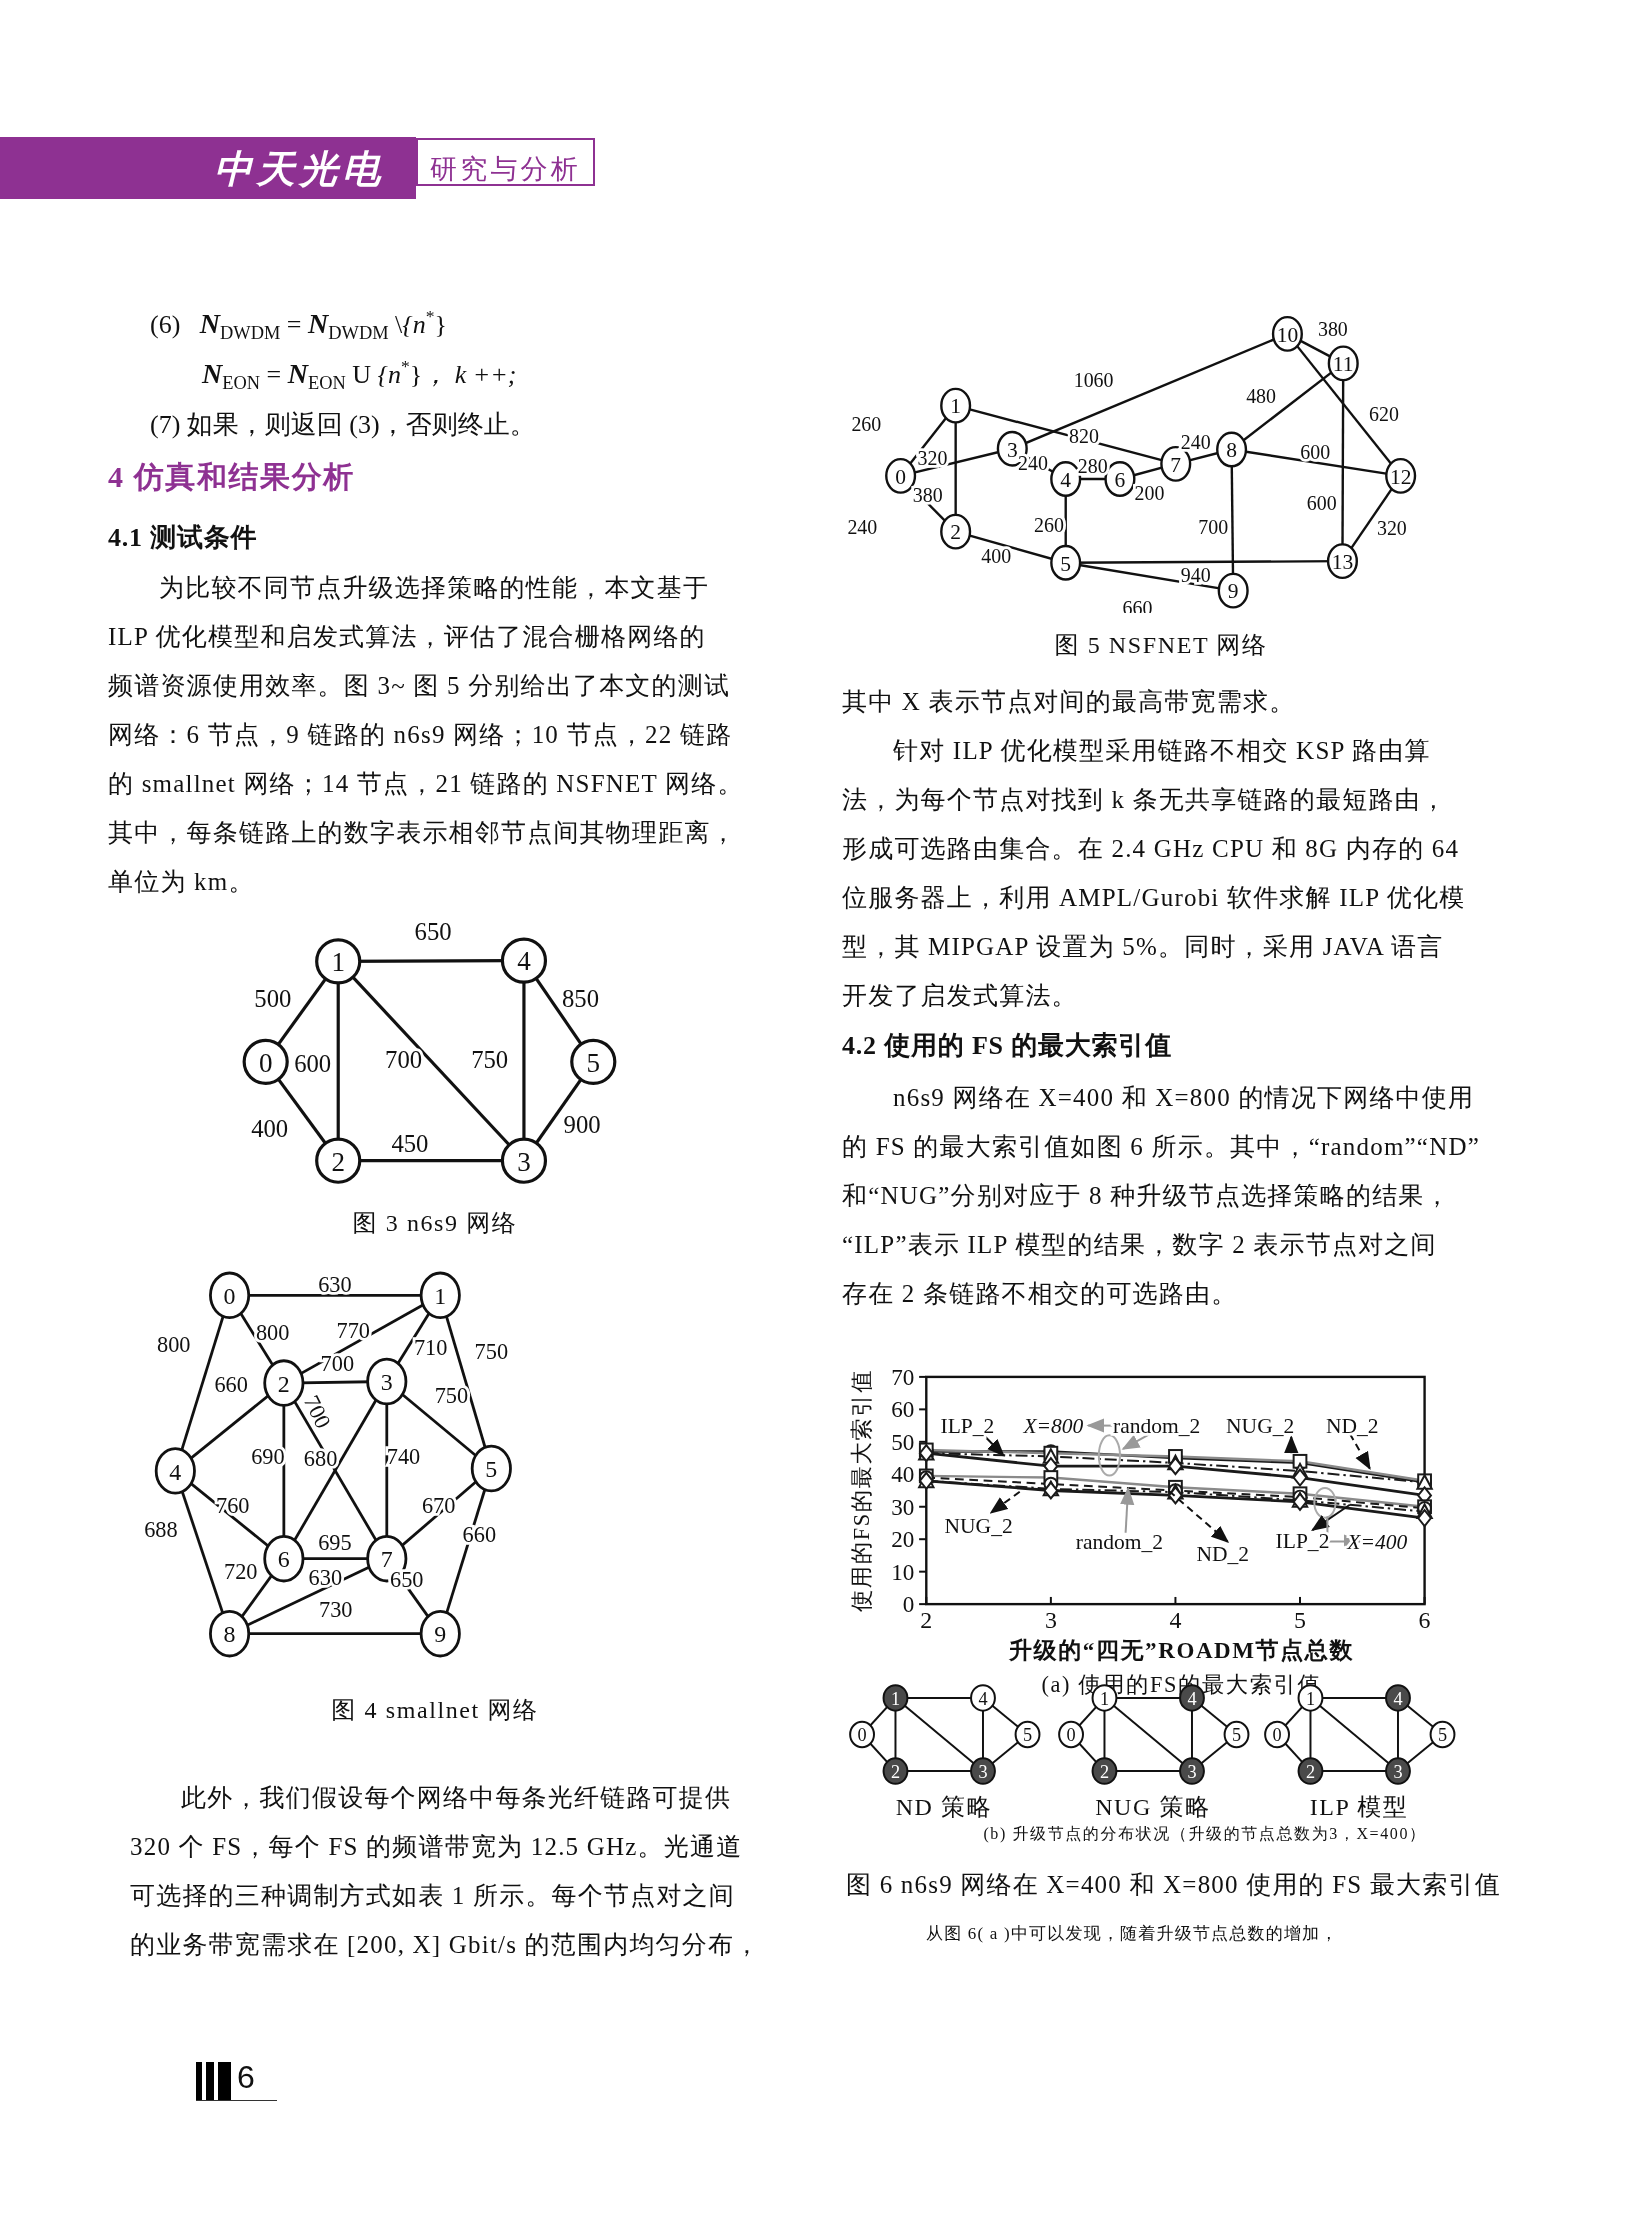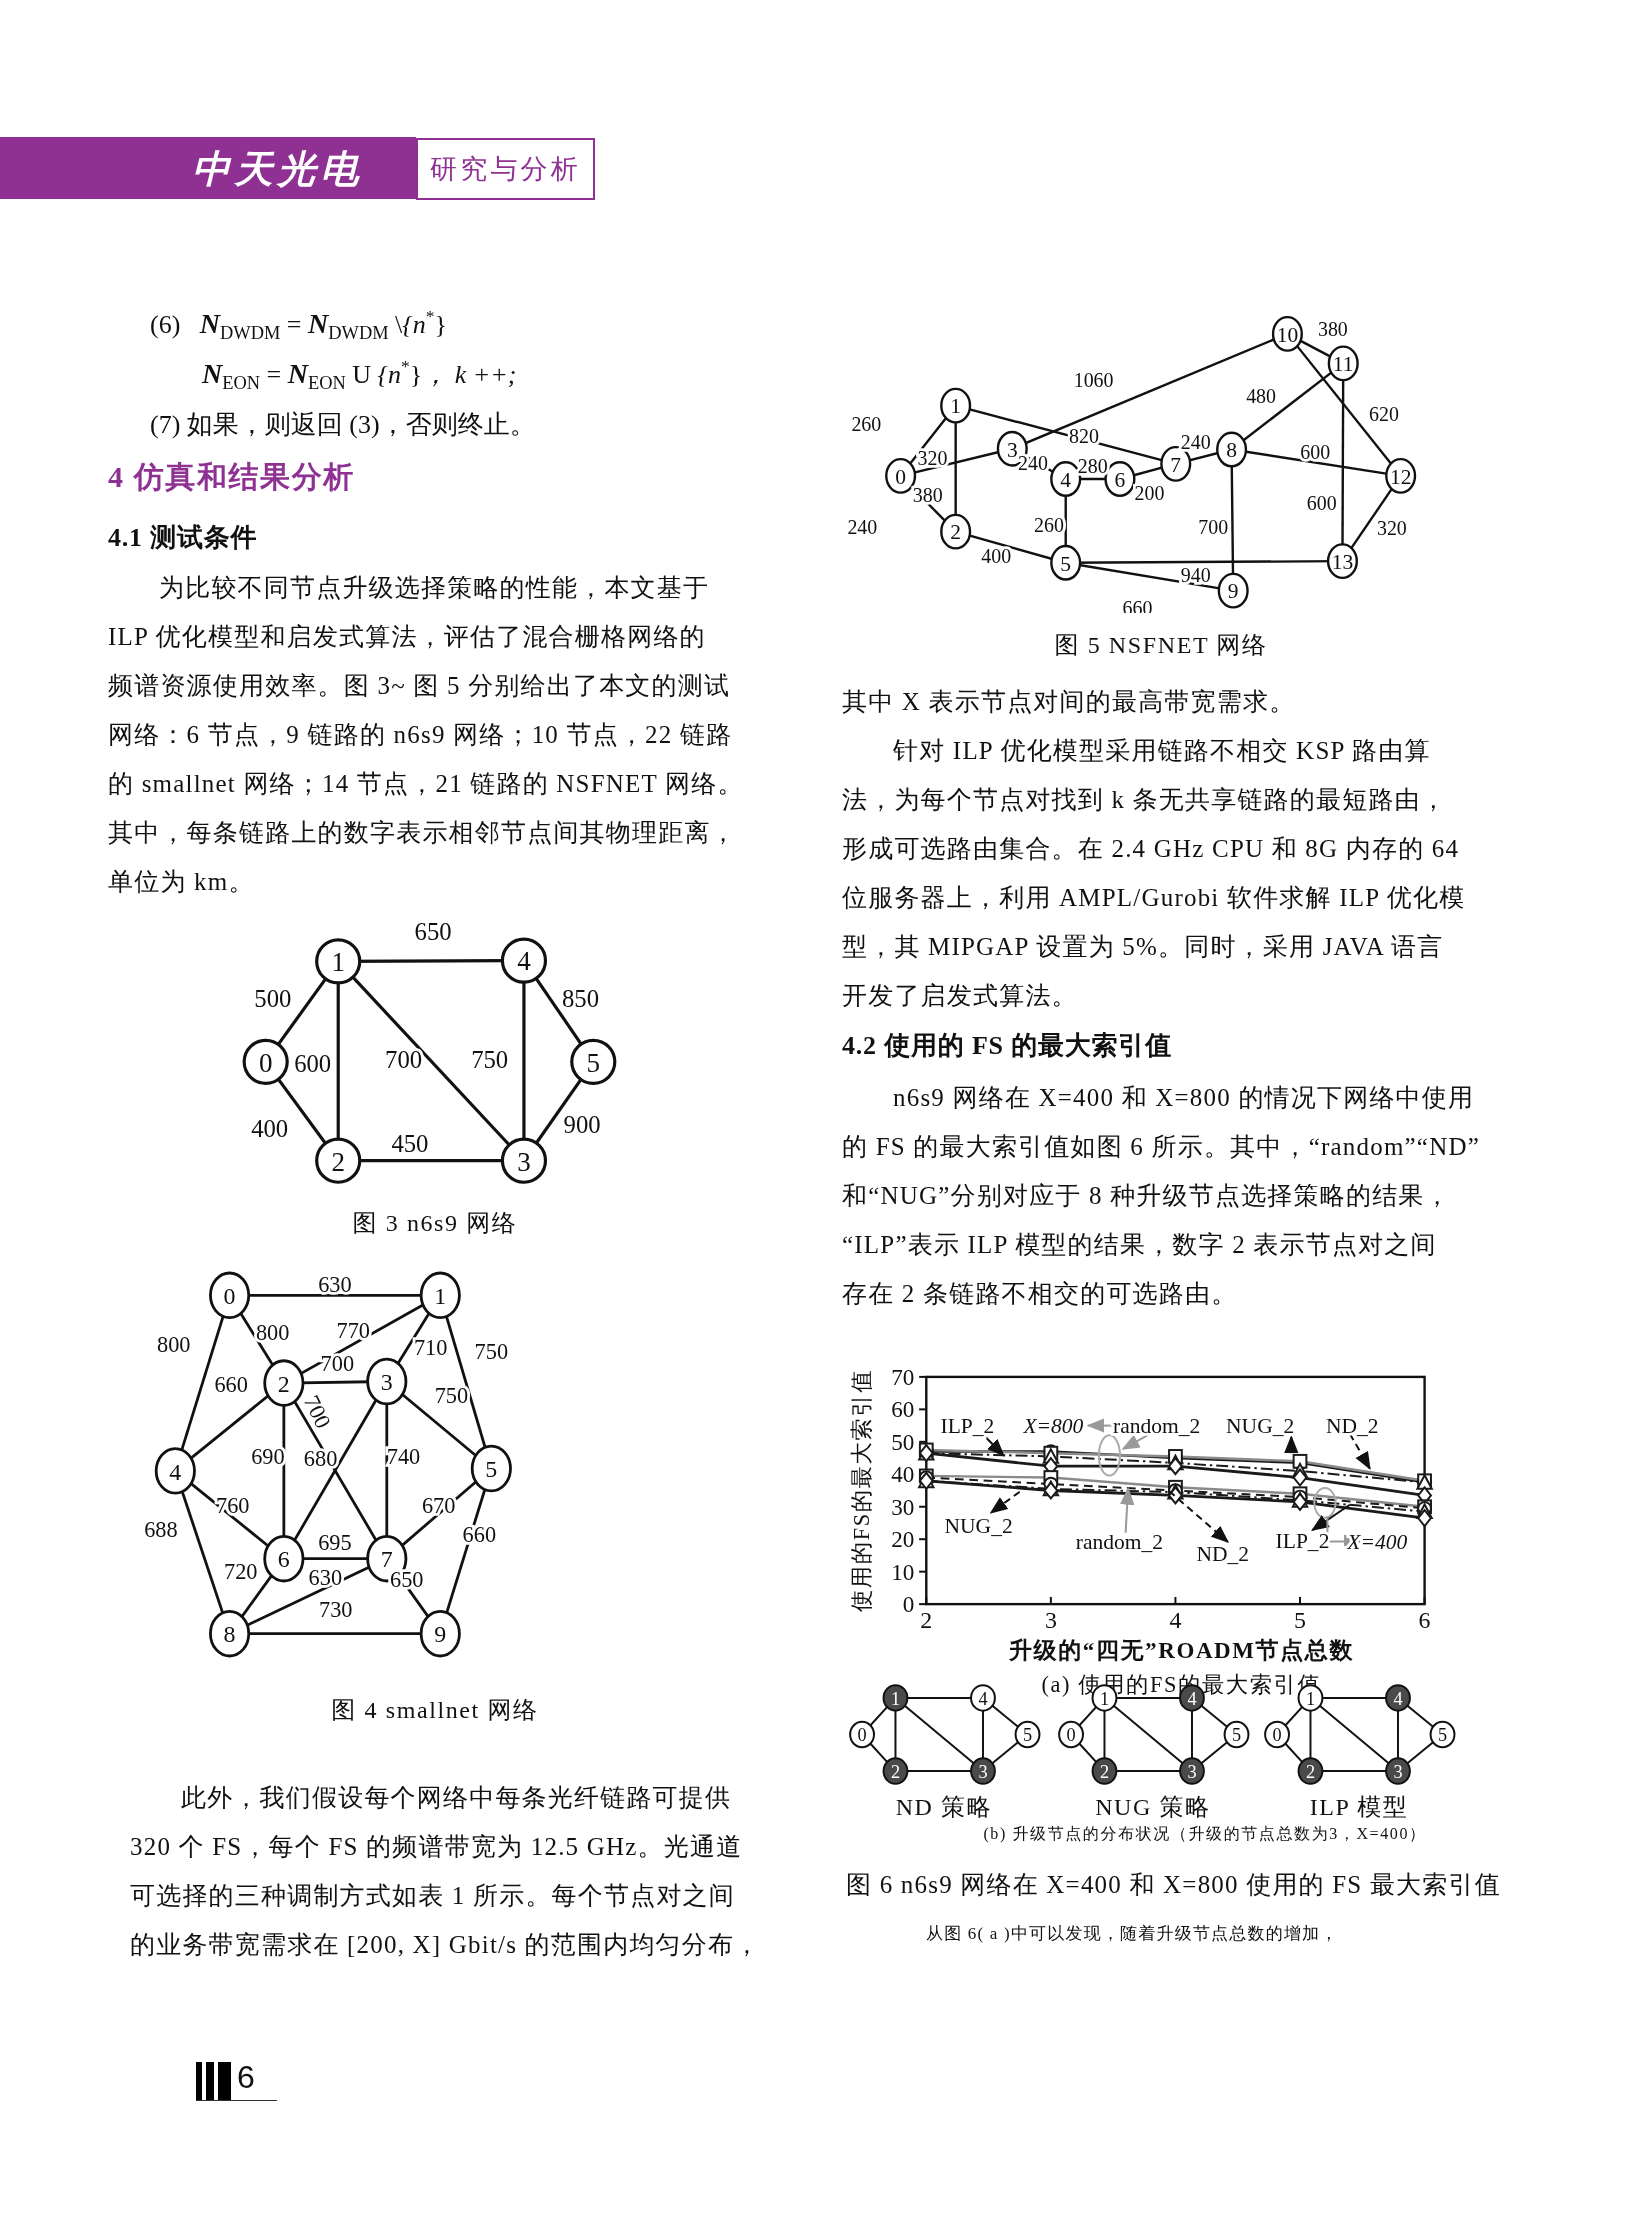--- a/index.html
+++ b/index.html
@@ -2,23 +2,23 @@
 <html style="font-size:12.8px"><head>
 <meta charset="utf-8">
 <style>
   html,body{margin:0;padding:0;background:#e8e8e8;}
   #page{position:relative;width:1650px;height:2239px;background:#ffffff;overflow:hidden;
         font-family:"Liberation Serif","DejaVu Serif",serif;color:#111;}
   .abs{position:absolute;}
   
   .hbar{position:absolute;left:0;top:137px;width:416px;height:62px;}
   .logo{position:absolute;left:192px;top:142px;width:215px;height:53px;line-height:53px;
-        color:#fff;font-size:38px;font-weight:bold;font-style:italic;
+        text-align:center;color:#fff;font-size:38px;font-weight:bold;font-style:italic;
         font-family:"DejaVu Serif",serif;letter-spacing:4.8px;}
-  .tabbox{position:absolute;left:416px;top:138px;width:179px;height:62px;background:#fff;
+  .tabbox{position:absolute;left:416px;top:138px;width:179px;height:48px;background:#fff;
         box-sizing:border-box;text-align:center;}
   .tabbox span{font-size:27px;line-height:58px;letter-spacing:3.2px;font-family:"Liberation Sans",sans-serif;}
   
   .line{position:absolute;white-space:nowrap;font-size:17px;letter-spacing:1.2px;}
   .para .l{height:49px;line-height:49px;font-size:25px;letter-spacing:1.2px;white-space:nowrap;}
   .para .ind{padding-left:51px;}
   .h1{font-size:30px;font-weight:bold;letter-spacing:1.6px;}
   .h2{font-size:26px;font-weight:bold;letter-spacing:0.8px;}
   .cap{font-size:24px;letter-spacing:1.6px;text-align:center;}
   

